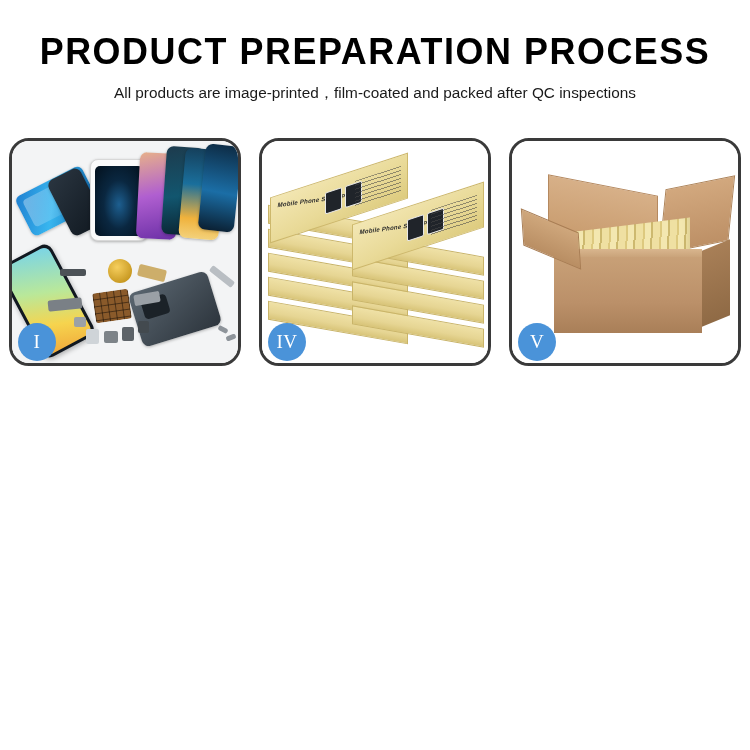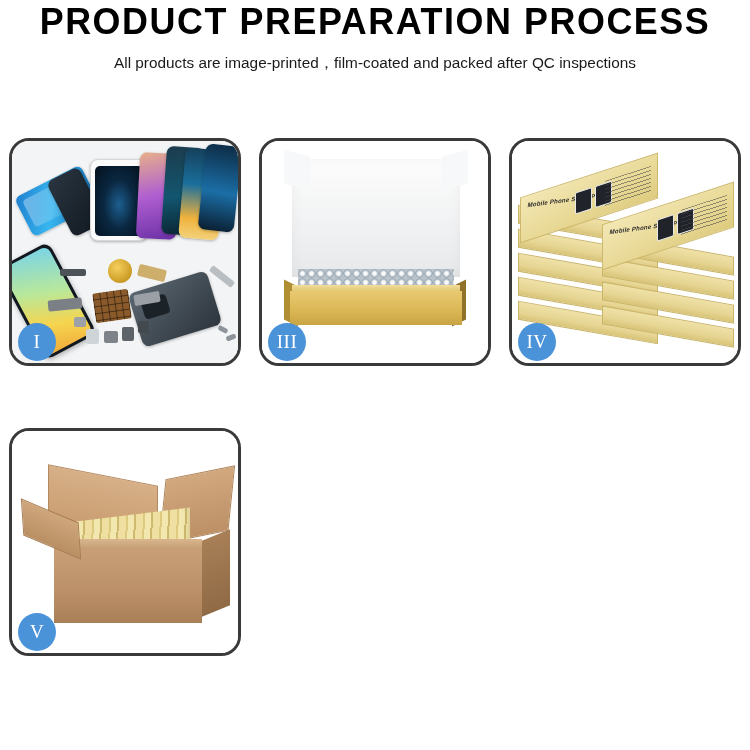--- a/index.html
+++ b/index.html
@@ -11,20 +11,21 @@
     width: 750px;
     height: 750px;
     font-family: "Liberation Sans", sans-serif;
     overflow: hidden;
     position: relative;
   }
 
   
   #header {
     width: 750px;
+    padding-top: 30px;
     text-align: center;
   }
   #page-title {
     font-family: "Liberation Sans", sans-serif;
     font-size: 37px;
     font-weight: bold;
     letter-spacing: 1.6px;
     color: #000000;
     line-height: 44px;
     transform: scaleX(0.97);
@@ -418,33 +419,20 @@
         <div class="part sm5"></div>
         <div class="part tweez"></div>
         <div class="part screw1"></div>
         <div class="part screw2"></div>
       </div>
     </div>
     <div class="step-badge">I</div>
   </div>
 
 
-  <div class="panel">
-    <div class="panel-inner">
-      <div class="scene-openbox">
-        <div class="ob-lid"></div>
-        <div class="ob-fill"></div>
-        <div class="ob-left"></div>
-        <div class="ob-right"></div>
-        <div class="ob-rim"></div>
-        <div class="ob-front"></div>
-      </div>
-    </div>
-    <div class="step-badge">III</div>
-  </div>
 
   <div class="panel">
     <div class="panel-inner">
       <div class="scene-stack">
         <div class="sbox stack-e"></div>
         <div class="sbox stack-d"></div>
         <div class="sbox stack-c"></div>
         <div class="sbox stack-b"></div>
         <div class="sbox stack-a"></div>
         <div class="lidtop lid-back">

